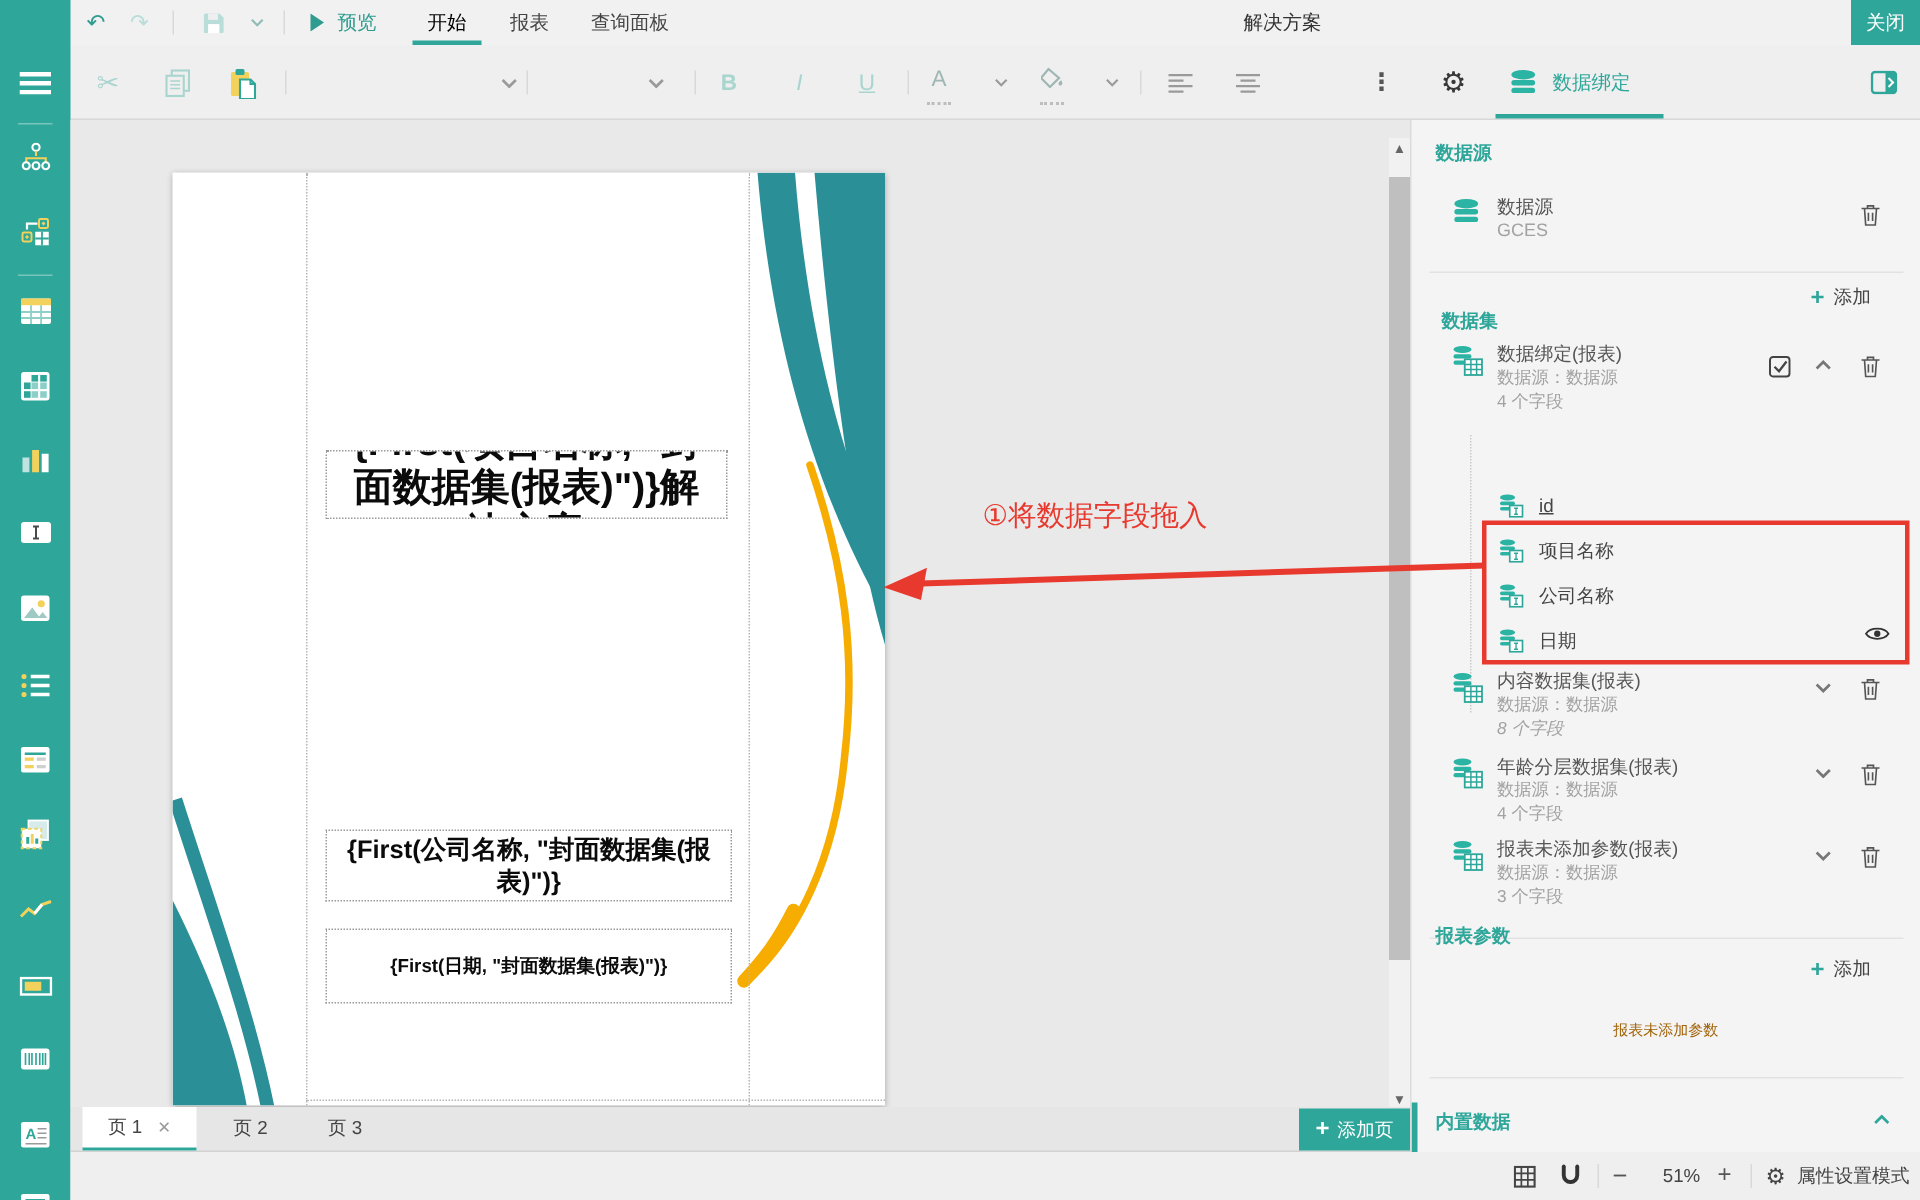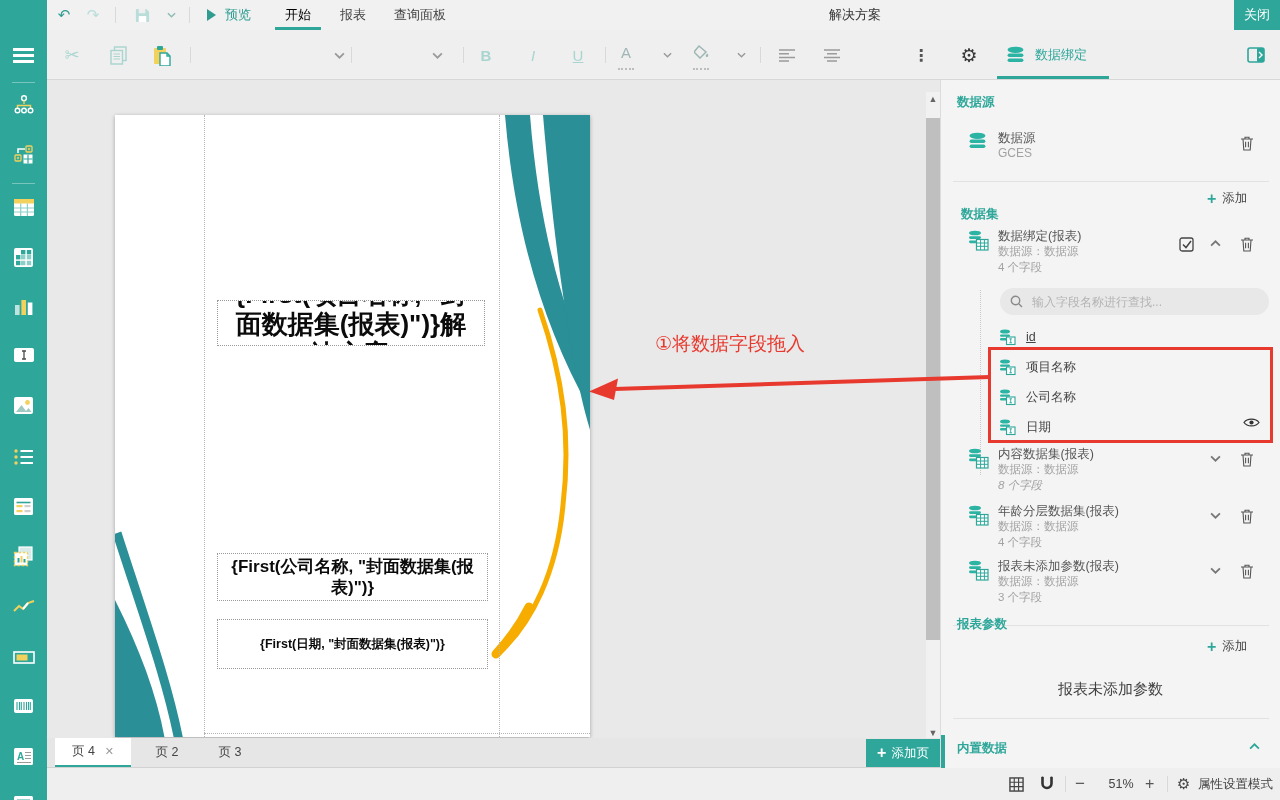--- a/index.html
+++ b/index.html
@@ -49,21 +49,21 @@
   .rp-div{position:absolute;left:12px;width:316px;height:1px;background:#e2e2e2;}
   .ds-title{font-size:12.5px;color:#555;}
   .ds-sub{font-size:11.5px;color:#a2a2a2;}
   .add-link{display:flex;align-items:center;gap:6px;font-size:12.5px;color:#444;cursor:pointer;}
   .plus{color:#2ea79a;font-size:16px;font-weight:bold;line-height:1;}
   .search-pill{position:absolute;left:59px;top:208px;width:269px;height:27px;background:#e8e8e8;border-radius:14px;display:flex;align-items:center;padding:0 10px;box-sizing:border-box;gap:7px;}
   .search-pill input{flex:1;border:none;background:transparent;outline:none;font-size:12px;color:#555;font-family:inherit;}
   .search-pill input::placeholder{color:#b3b3b3;}
   .field-row{position:absolute;left:58px;height:30px;display:flex;align-items:center;gap:10px;font-size:12.5px;color:#444;}
   .red-rect{position:absolute;left:47px;top:267px;width:285px;height:96px;border:3px solid #e8392e;box-sizing:border-box;pointer-events:none;z-index:5;}
-  .empty-note{position:absolute;width:100%;text-align:center;color:#404040;font-size:15px;}
+  .empty-note{position:absolute;width:100%;text-align:center;color:#a16207;font-size:10px;}
   .teal-accent{position:absolute;left:0;top:655px;width:4px;height:33px;background:#2ea79a;}
   .annot-label{position:absolute;left:655px;top:331px;color:#e8392e;font-size:19px;z-index:40;}
   .overlay{position:absolute;left:0;top:0;width:1280px;height:800px;pointer-events:none;z-index:30;}
   .ic{display:inline-flex;align-items:center;justify-content:center;}
 </style>
 </head>
 <body>
 
 <div class="app">
 
@@ -352,21 +352,21 @@
 
     <div class="scrl" style="left:879px;top:12px;width:14px;height:648px;">
       <div class="scrl-arrow" style="top:2px;">▲</div>
       <div class="thumb" style="left:0;top:26px;width:14px;height:522px;"></div>
       <div class="scrl-arrow" style="top:636px;">▼</div>
     </div>
   </div>
 
   <div class="tabstrip">
     <div class="ptab active" style="left:8px;width:76px;gap:10px;">
-      <span>页 4</span>
+      <span>页 1</span>
       <span style="color:#9a9a9a;font-size:11px;">✕</span>
     </div>
     <div class="ptab" style="left:90px;width:60px;">
       <span>页 2</span>
     </div>
     <div class="ptab" style="left:153px;width:60px;">
       <span>页 3</span>
     </div>
     <div class="addpage">
       <span class="plus" style="color:#fff;">+</span>
@@ -449,27 +449,20 @@
       <svg width="11" height="7" viewBox="0 0 10 6">
           <polyline points="1,5 5,1 9,5" fill="none" stroke="#777" stroke-width="1.6"></polyline>
         </svg>
     </div>
     <div class="abs ic" style="left:299px;top:157px;cursor:pointer;">
       <svg width="14" height="15" viewBox="0 0 14 15">
           <path d="M1 3h12M5 3V1.2h4V3M3 3l.8 11h6.4L11 3M5.6 5.8v5.5M8.4 5.8v5.5" fill="none" stroke="#555" stroke-width="1.1"></path>
         </svg>
     </div>
 
-    <div class="search-pill">
-      <svg width="13" height="13" viewBox="0 0 13 13">
-          <circle cx="5.5" cy="5.5" r="4.2" fill="none" stroke="#8a8a8a" stroke-width="1.4"></circle>
-          <path d="M8.8 8.8L12 12" stroke="#8a8a8a" stroke-width="1.4"></path>
-        </svg>
-      <input type="text" placeholder="输入字段名称进行查找..." style="">
-    </div>
 
     <div class="abs" style="left:39px;top:210px;height:185px;border-left:1px dotted #c9c9c9;"></div>
 
     <div class="field-row" style="top:242px;text-decoration:underline;">
       <span class="ic">
           <svg width="17" height="17" viewBox="0 0 17 17">
             <g fill="#2bb3a3">
               <ellipse cx="6" cy="2.6" rx="5" ry="2"></ellipse>
               <rect x="1" y="5.4" width="10" height="2.4" rx="1.2"></rect>
               <rect x="1" y="9" width="7" height="2.4" rx="1.2"></rect>

